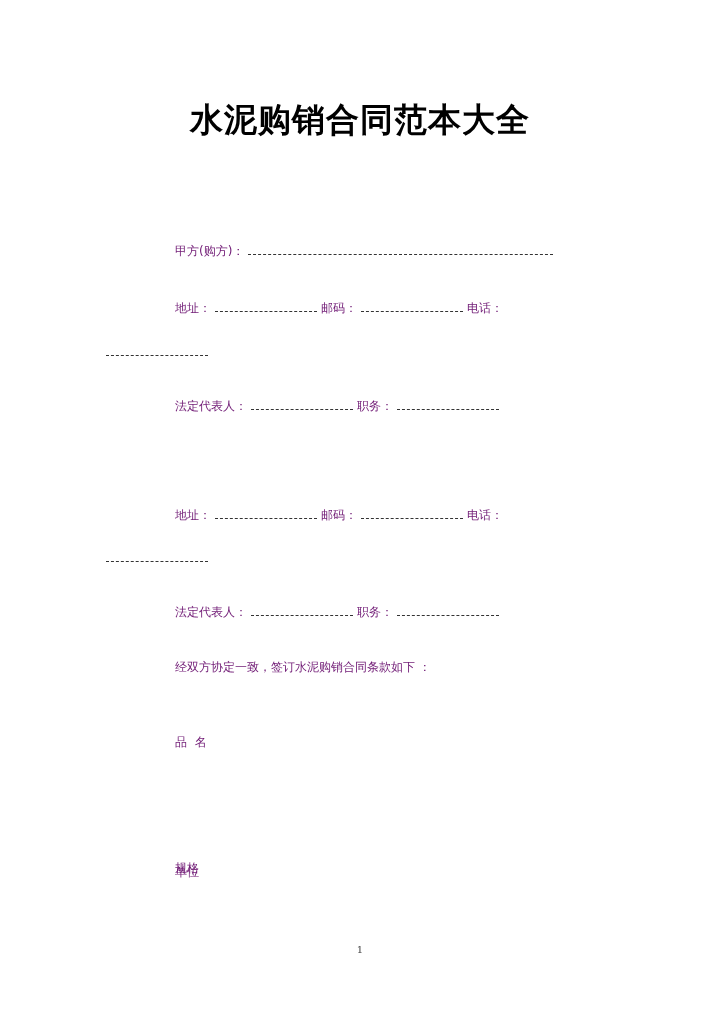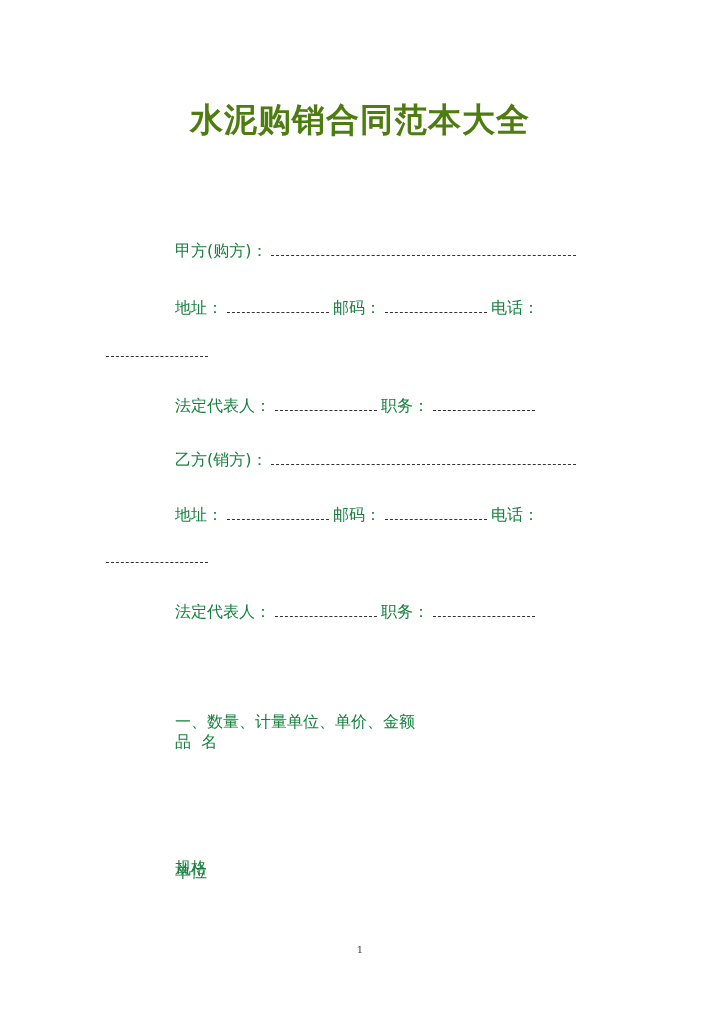--- a/index.html
+++ b/index.html
@@ -1,21 +1,21 @@
 <!DOCTYPE html>
 <html><head>
   <meta charset="utf-8">
   <style>
     html, body { margin: 0; padding: 0; background: #ffffff; }
     body { width: 720px; height: 1017px; position: relative; overflow: hidden;
       font-family: "DejaVu Sans", "Liberation Sans", sans-serif; color: #111; }
     .page { position: absolute; left: 0; top: 0; width: 720px; height: 1017px; background: #fff; }
     .title { position: absolute; top: 98px; left: 0; width: 720px; text-align: center;
-      font-size: 33px; font-weight: bold; letter-spacing: 1px; color: #4d7c0f; }
-    .line { position: absolute; font-size: 16px; line-height: 20px; white-space: pre; color: #15803d; }
+      font-size: 33px; font-weight: bold; letter-spacing: 1px; color: #000000; }
+    .line { position: absolute; font-size: 12px; line-height: 20px; white-space: pre; color: #701a75; }
     .ind { left: 175px; }
     .wrap { left: 106px; }
     .blank { display: inline-block; border-bottom: 1px dashed #333; height: 13px; vertical-align: baseline; margin: 0 4px; }
     .blank.long { width: 305px; }
     .blank.short { width: 102px; }
     .page-num { position: absolute; top: 944px; left: 0; width: 720px; text-align: center;
       font-size: 10px; color: #444; font-family: "DejaVu Serif", serif; }
   </style>
 </head>
 <body>
@@ -23,26 +23,25 @@
 <div class="page">
   <div class="title">水泥购销合同范本大全</div>
 
   <div class="line ind" style="top:241px"><span>甲方(购方)：</span><span class="blank long"></span></div>
 
   <div class="line ind" style="top:298px"><span>地址：</span><span class="blank short"></span><span>邮码：</span><span class="blank short"></span><span>电话：</span></div>
   <div class="line wrap" style="top:342px"><span class="blank short" style="margin-left:0"></span></div>
 
   <div class="line ind" style="top:396px"><span>法定代表人：</span><span class="blank short"></span><span>职务：</span><span class="blank short"></span></div>
 
-  <div class="line ind" style="top:450px"><span>乙方(销方)：</span><span class="blank long"></span></div>
 
   <div class="line ind" style="top:505px"><span>地址：</span><span class="blank short"></span><span>邮码：</span><span class="blank short"></span><span>电话：</span></div>
   <div class="line wrap" style="top:548px"><span class="blank short" style="margin-left:0"></span></div>
 
   <div class="line ind" style="top:602px"><span>法定代表人：</span><span class="blank short"></span><span>职务：</span><span class="blank short"></span></div>
 
-  <div class="line ind" style="top:712px">一、数量、计量单位、单价、金额</div>
+  <div class="line ind" style="top:657px">经双方协定一致，签订水泥购销合同条款如下 ：</div>
   <div class="line ind" style="top:732px">品  名</div>
   <div class="line ind" style="top:858px">规格</div>
   <div class="line ind" style="top:862px">单位</div>
 
   <div class="page-num">1</div>
 </div>
 
 </body></html>

